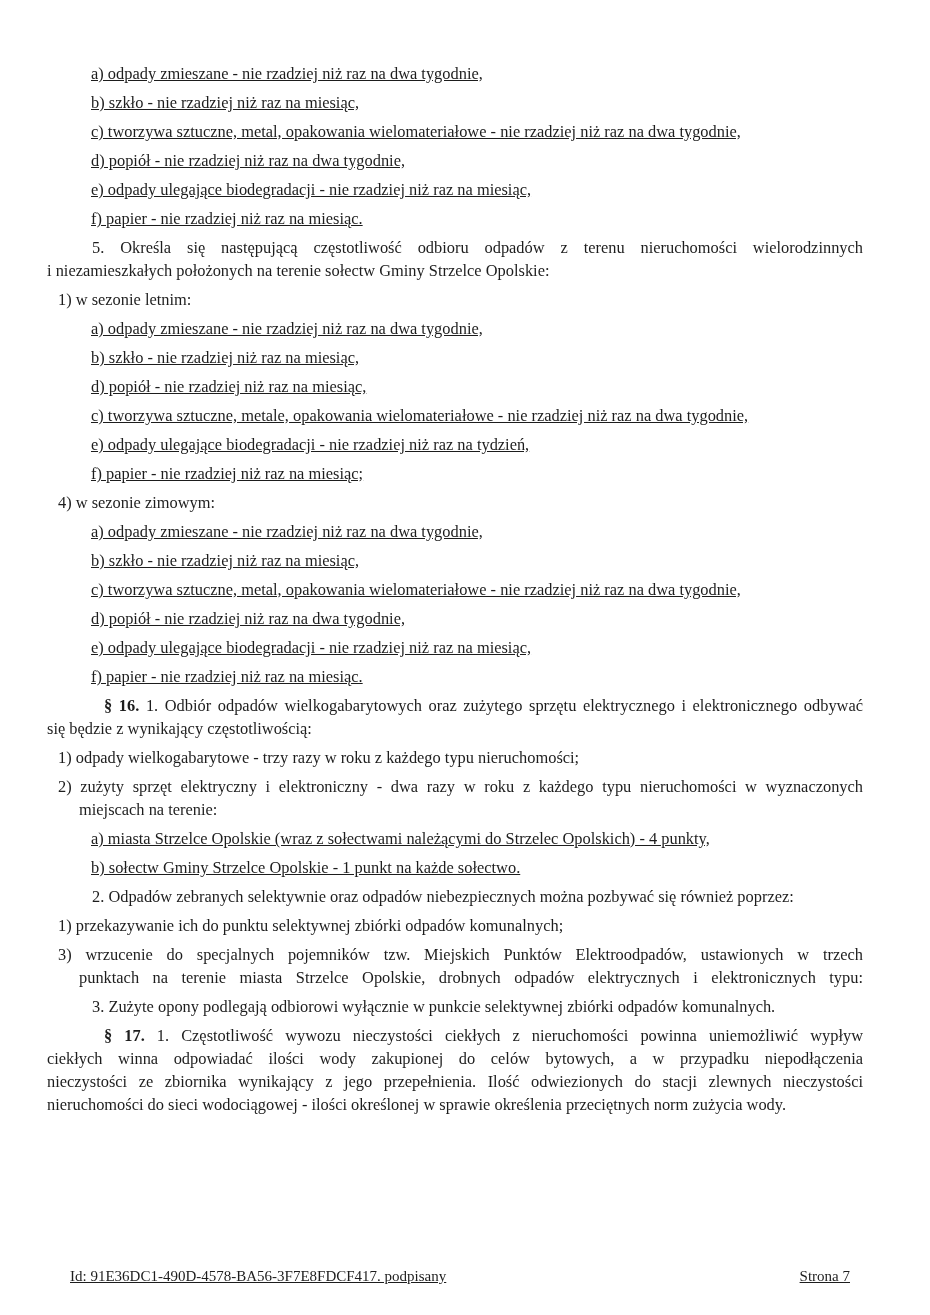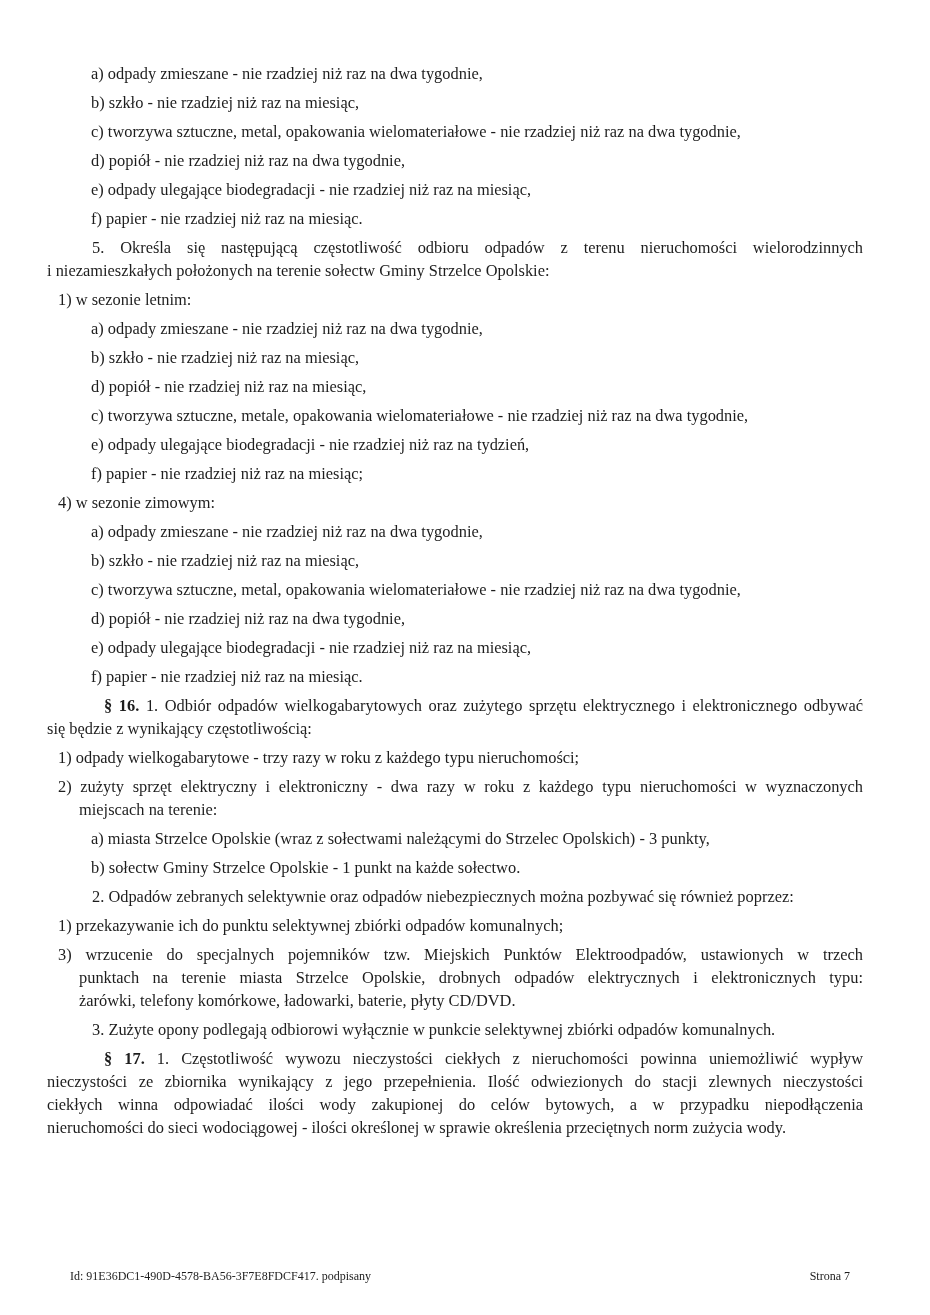--- a/index.html
+++ b/index.html
@@ -3,29 +3,29 @@
 <meta charset="utf-8">
 <style>
   html,body { margin:0; padding:0; background:#e8e8e8; }
   .page {
     width:930px; height:1315px; background:#ffffff; position:relative;
     font-family:"Liberation Serif", serif; font-size:16.4px; line-height:23px;
     color:#1d1d1d; overflow:hidden; margin:0 auto;
   }
   .doc-body { position:absolute; top:62px; left:47px; width:816px; }
   .block { margin-bottom:6px; }
-  .lvl2 { margin-left:44px; }           
+  .lvl2 { margin-left:44px;text-decoration:underline; }           
   .lvl1 { padding-left:32px; }          
   .hang { text-indent:-21px; }
   .para-first { text-indent:45px; }
   .jl { text-align:justify; text-align-last:justify; }
   .bold { font-weight:bold;margin-left:12px; }
   .footer {
     position:absolute; top:1266px; left:70px; width:780px;
-    display:flex; justify-content:space-between; font-size:12px; line-height:20px;
+    display:flex; justify-content:space-between; font-size:15px; line-height:20px;text-decoration:underline;
   }
 </style>
 </head>
 <body>
 
 <div class="page">
   <div class="doc-body">
 
     <div class="block lvl2">a) odpady zmieszane - nie rzadziej niż raz na dwa tygodnie,</div>
     <div class="block lvl2">b) szkło - nie rzadziej niż raz na miesiąc,</div>
@@ -67,47 +67,46 @@
       <div>się będzie z wynikający częstotliwością:</div>
     </div>
 
     <div class="block lvl1">
       <div class="hang">1) odpady wielkogabarytowe - trzy razy w roku z każdego typu nieruchomości;</div>
     </div>
     <div class="block lvl1">
       <div class="hang jl">2) zużyty sprzęt elektryczny i elektroniczny - dwa razy w roku z każdego typu nieruchomości w wyznaczonych</div>
       <div>miejscach na terenie:</div>
     </div>
-    <div class="block lvl2">a) miasta Strzelce Opolskie (wraz z sołectwami należącymi do Strzelec Opolskich) - 3 punkty,</div>
+    <div class="block lvl2">a) miasta Strzelce Opolskie (wraz z sołectwami należącymi do Strzelec Opolskich) - 4 punkty,</div>
     <div class="block lvl2">b) sołectw Gminy Strzelce Opolskie - 1 punkt na każde sołectwo.</div>
 
     <div class="block">
       <div class="para-first">2. Odpadów zebranych selektywnie oraz odpadów niebezpiecznych można pozbywać się również poprzez:</div>
     </div>
 
     <div class="block lvl1">
       <div class="hang">1) przekazywanie ich do punktu selektywnej zbiórki odpadów komunalnych;</div>
     </div>
     <div class="block lvl1">
       <div class="hang jl">3) wrzucenie do specjalnych pojemników tzw. Miejskich Punktów Elektroodpadów, ustawionych w trzech</div>
       <div class="jl">punktach na terenie miasta Strzelce Opolskie, drobnych odpadów elektrycznych i elektronicznych typu:</div>
-      <div>żarówki, telefony komórkowe, ładowarki, baterie, płyty CD/DVD.</div>
     </div>
 
     <div class="block">
       <div class="para-first">3. Zużyte opony podlegają odbiorowi  wyłącznie  w punkcie selektywnej zbiórki odpadów komunalnych.</div>
     </div>
 
     <div class="block">
       <div class="jl para-first">
         <span class="bold">§ 17.</span>
         <span>1. Częstotliwość  wywozu  nieczystości  ciekłych  z nieruchomości  powinna  uniemożliwić  wypływ</span>
       </div>
+      <div class="jl">ciekłych winna odpowiadać ilości wody zakupionej do celów bytowych, a w przypadku niepodłączenia</div>
       <div class="jl">nieczystości ze zbiornika wynikający z jego przepełnienia. Ilość odwiezionych do stacji zlewnych nieczystości</div>
-      <div class="jl">ciekłych winna odpowiadać ilości wody zakupionej do celów bytowych, a w przypadku niepodłączenia</div>
       <div>nieruchomości do sieci wodociągowej - ilości określonej w sprawie określenia przeciętnych norm zużycia wody.</div>
     </div>
 
   </div>
 
   <div class="footer">
     <span>Id: 91E36DC1-490D-4578-BA56-3F7E8FDCF417. podpisany</span>
     <span>Strona 7</span>
   </div>
 </div>

